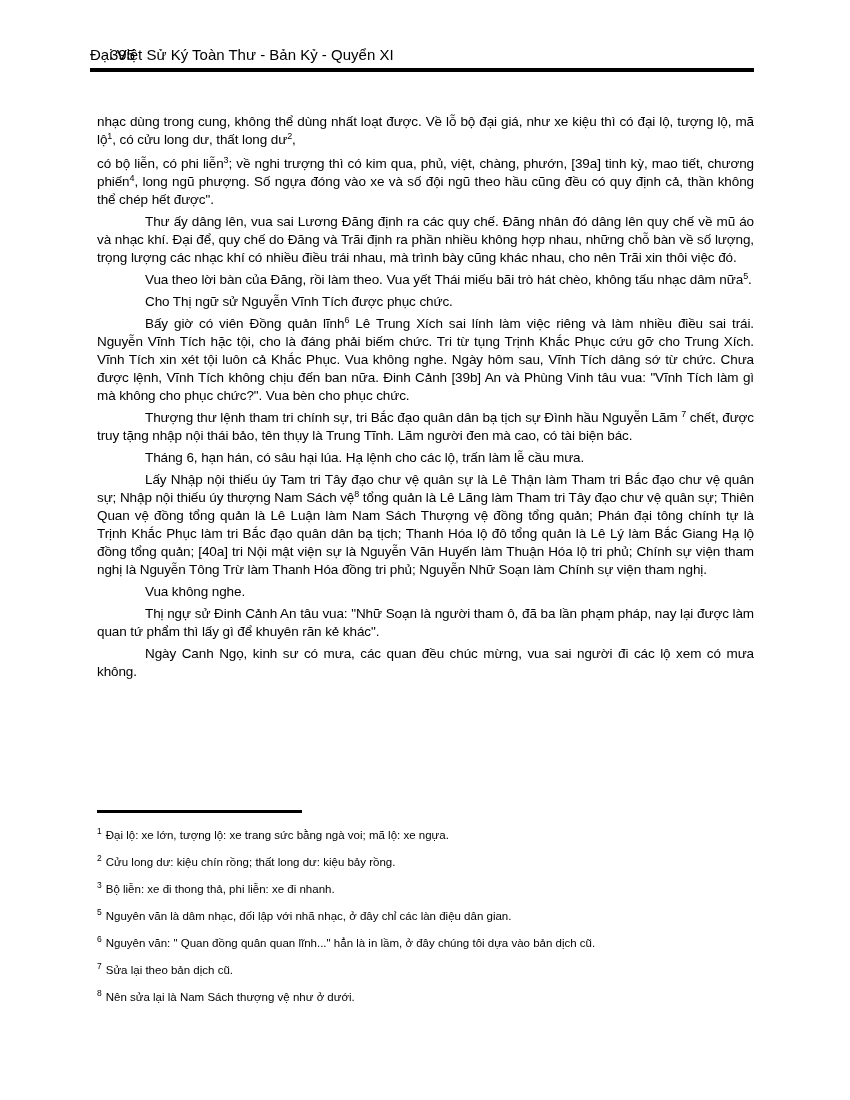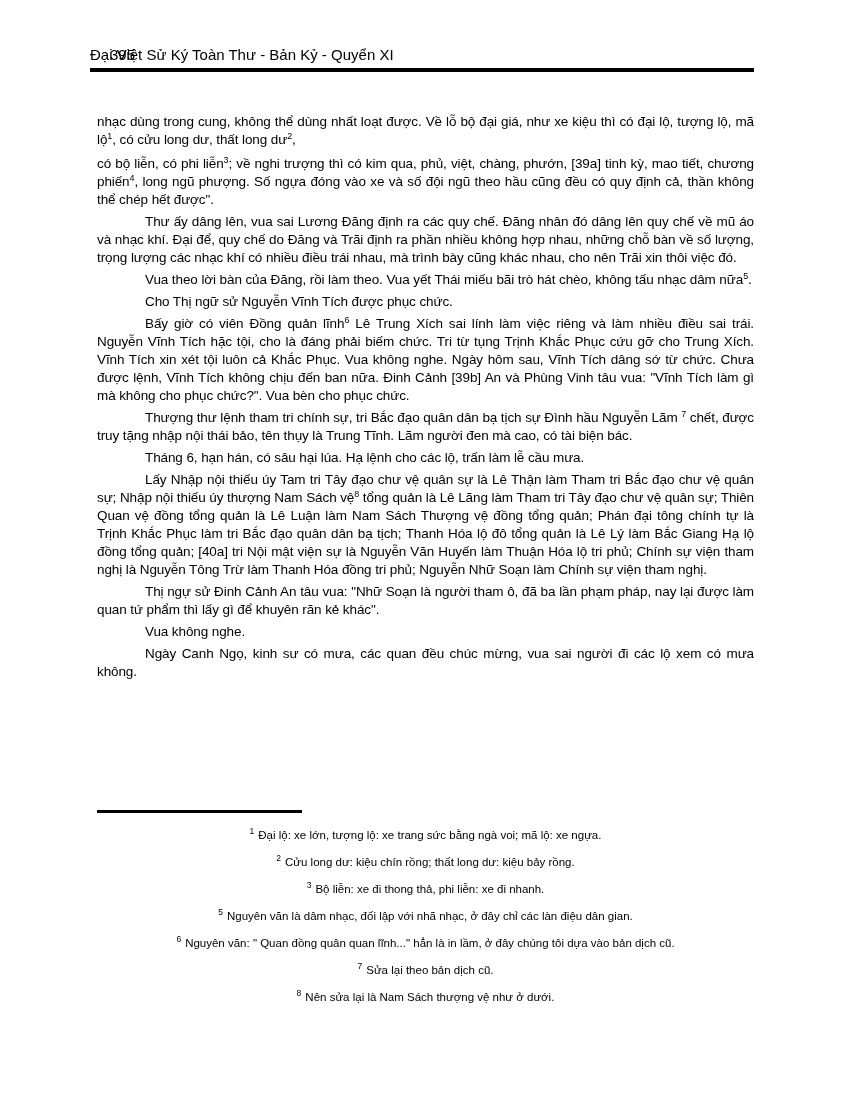--- a/index.html
+++ b/index.html
@@ -79,21 +79,21 @@
   .footnotes {
     position: absolute;
     left: 97px;
     width: 657px;
     top: 828px;
   }
   .footnotes p.footnote {
     margin: 0 0 13px 0;
     font-size: 11.5px;
     line-height: 14px;
-    text-align: center;
+    text-align: left;
   }
   .footnotes sup {
     font-size: 8.5px;
     line-height: 0;
     vertical-align: super;
     margin-right: 4px;
   }
 </style>
 </head>
 <body>
@@ -108,22 +108,22 @@
   <main class="body-text" id="paragraphs">
       <p><span>nhạc dùng trong cung, không thể dùng nhất loạt được. Về lỗ bộ đại giá, như xe kiệu thì có đại lộ, tượng lộ, mã lộ</span><sup>1</sup><span>, có cửu long dư, thất long dư</span><sup>2</sup><span>,</span></p>
       <p class="gap-before"><span>có bộ liễn, có phi liễn</span><sup>3</sup><span>; về nghi trượng thì có kim qua, phủ, việt, chàng, phướn, </span><b>[39a]</b><span> tinh kỳ, mao tiết, chương phiến</span><sup>4</sup><span>, long ngũ phượng. Số ngựa đóng vào xe và số đội ngũ theo hầu cũng đều có quy định cả, thần không thể chép hết được".</span></p>
       <p class="indent"><span>Thư ấy dâng lên, vua sai Lương Đăng định ra các quy chế. Đăng nhân đó dâng lên quy chế về mũ áo và nhạc khí. Đại để, quy chế do Đăng và Trãi định ra phần nhiều không hợp nhau, những chỗ bàn về số lượng, trọng lượng các nhạc khí có nhiều điều trái nhau, mà trình bày cũng khác nhau, cho nên Trãi xin thôi việc đó.</span></p>
       <p class="indent"><span>Vua theo lời bàn của Đăng, rồi làm theo. Vua yết Thái miếu bãi trò hát chèo, không tấu nhạc dâm nữa</span><sup>5</sup><span>.</span></p>
       <p class="indent"><span>Cho Thị ngữ sử Nguyễn Vĩnh Tích được phục chức.</span></p>
       <p class="indent"><span>Bấy giờ có viên Đồng quản lĩnh</span><sup>6</sup><span> Lê Trung Xích sai lính làm việc riêng và làm nhiều điều sai trái. Nguyễn Vĩnh Tích hặc tội, cho là đáng phải biếm chức. Tri từ tụng Trịnh Khắc Phục cứu gỡ cho Trung Xích. Vĩnh Tích xin xét tội luôn cả Khắc Phục. Vua không nghe. Ngày hôm sau, Vĩnh Tích dâng sớ từ chức. Chưa được lệnh, Vĩnh Tích không chịu đến ban nữa. Đinh Cảnh </span><b>[39b]</b><span> An và Phùng Vinh tâu vua: "Vĩnh Tích làm gì mà không cho phục chức?". Vua bèn cho phục chức.</span></p>
       <p class="indent"><span>Thượng thư lệnh tham tri chính sự, tri Bắc đạo quân dân bạ tịch sự Đình hầu Nguyễn Lãm </span><sup>7</sup><span> chết, được truy tặng nhập nội thái bảo, tên thụy là Trung Tĩnh. Lãm người đen mà cao, có tài biện bác.</span></p>
       <p class="indent"><span>Tháng 6, hạn hán, có sâu hại lúa. Hạ lệnh cho các lộ, trấn làm lễ cầu mưa.</span></p>
       <p class="indent"><span>Lấy Nhập nội thiếu úy Tam tri Tây đạo chư vệ quân sự là Lê Thận làm Tham tri Bắc đạo chư vệ quân sự; Nhập nội thiếu úy thượng Nam Sách vệ</span><sup>8</sup><span> tổng quản là Lê Lãng làm Tham tri Tây đạo chư vệ quân sự; Thiên Quan vệ đồng tổng quản là Lê Luận làm Nam Sách Thượng vệ đồng tổng quản; Phán đại tông chính tự là Trịnh Khắc Phục làm tri Bắc đạo quân dân bạ tịch; Thanh Hóa lộ đô tổng quản là Lê Lý làm Bắc Giang Hạ lộ đồng tổng quản; </span><b>[40a]</b><span> tri Nội mật viện sự là Nguyễn Văn Huyến làm Thuận Hóa lộ tri phủ; Chính sự viện tham nghị là Nguyễn Tông Trừ làm Thanh Hóa đồng tri phủ; Nguyễn Nhữ Soạn làm Chính sự viện tham nghị.</span></p>
+      <p class="indent"><span>Vua không nghe.</span></p>
       <p class="indent"><span>Thị ngự sử Đinh Cảnh An tâu vua: "Nhữ Soạn là người tham ô, đã ba lần phạm pháp, nay lại được làm quan tứ phẩm thì lấy gì để khuyên răn kẻ khác".</span></p>
-      <p class="indent"><span>Vua không nghe.</span></p>
       <p class="indent"><span>Ngày Canh Ngọ, kinh sư có mưa, các quan đều chúc mừng, vua sai người đi các lộ xem có mưa không.</span></p>
     </main>
 
   <div class="footnote-rule"></div>
 
   <section class="footnotes" id="footnotes">
       <p class="footnote"><sup>1</sup><span>Đại lộ: xe lớn, tượng lộ: xe trang sức bằng ngà voi; mã lộ: xe ngựa.</span></p>
       <p class="footnote"><sup>2</sup><span>Cửu long dư: kiệu chín rồng; thất long dư: kiệu bảy rồng.</span></p>
       <p class="footnote"><sup>3</sup><span>Bộ liễn: xe đi thong thả, phi liễn: xe đi nhanh.</span></p>
       <p class="footnote"><sup>5</sup><span>Nguyên văn là dâm nhạc, đối lập với nhã nhạc, ở đây chỉ các làn điệu dân gian.</span></p>

